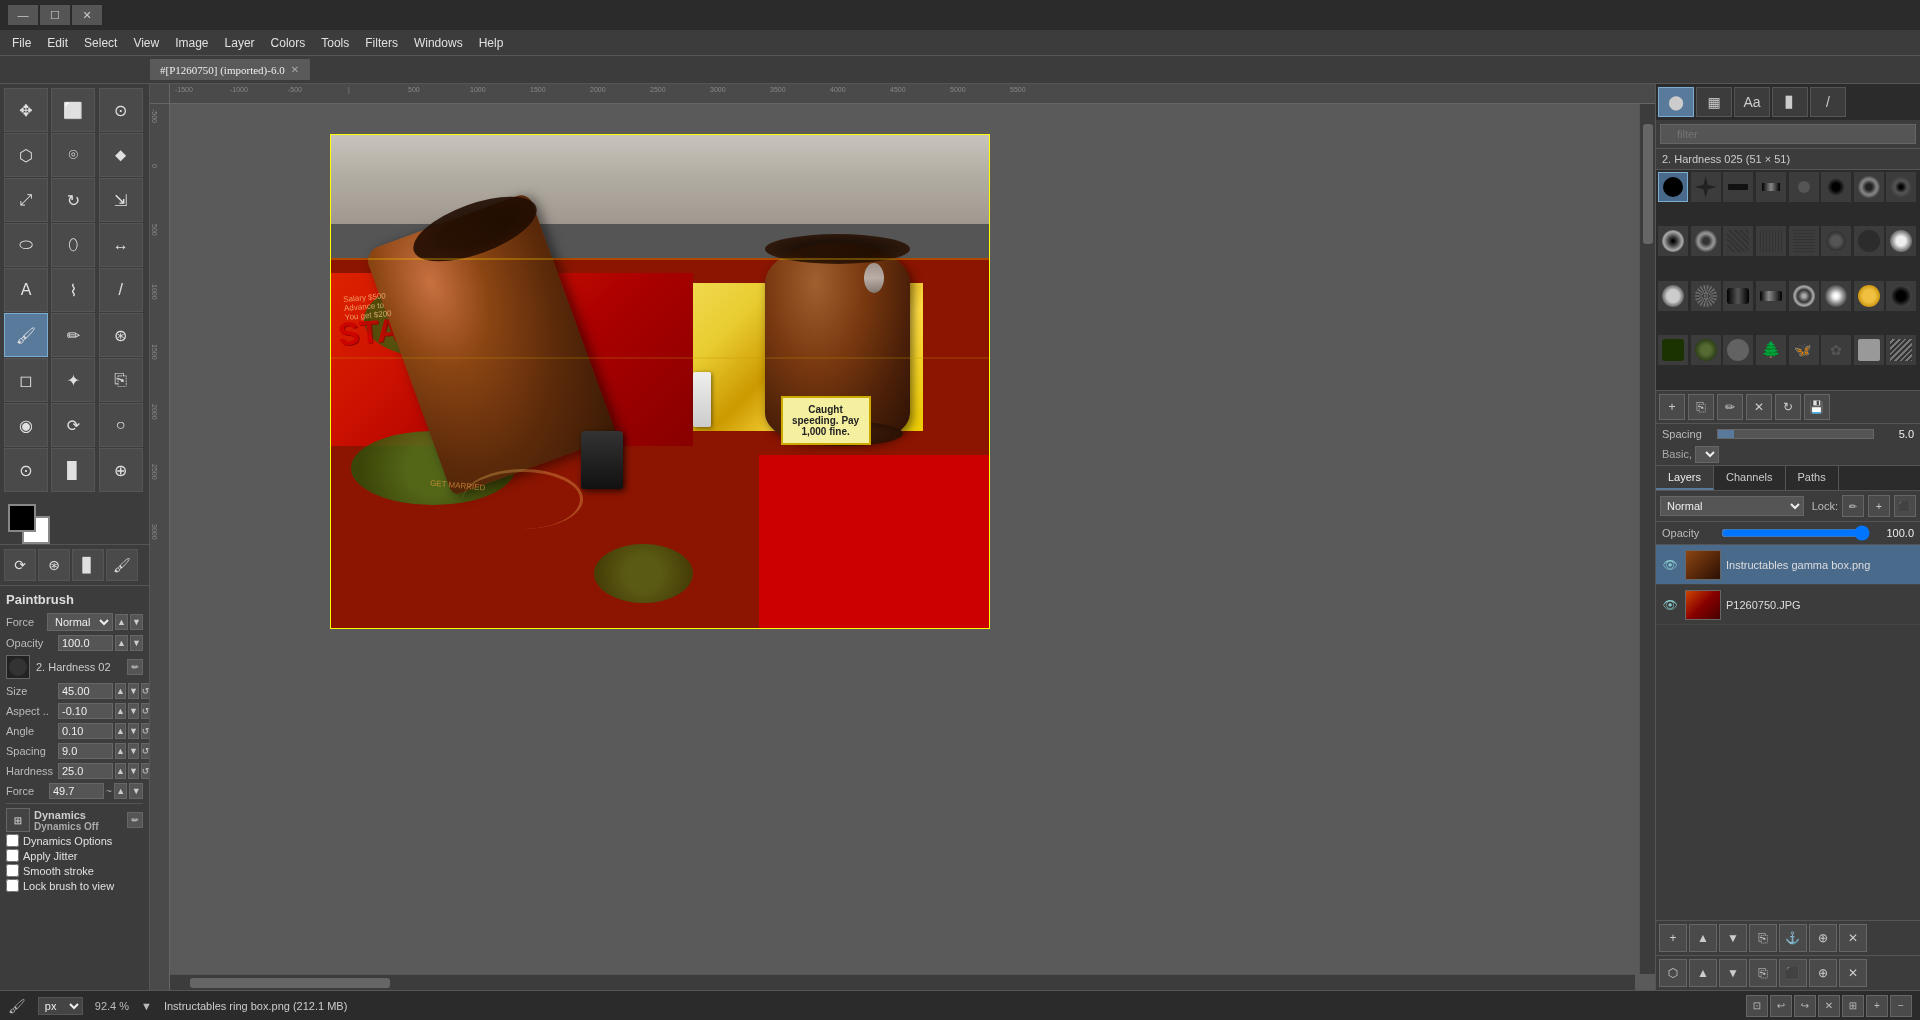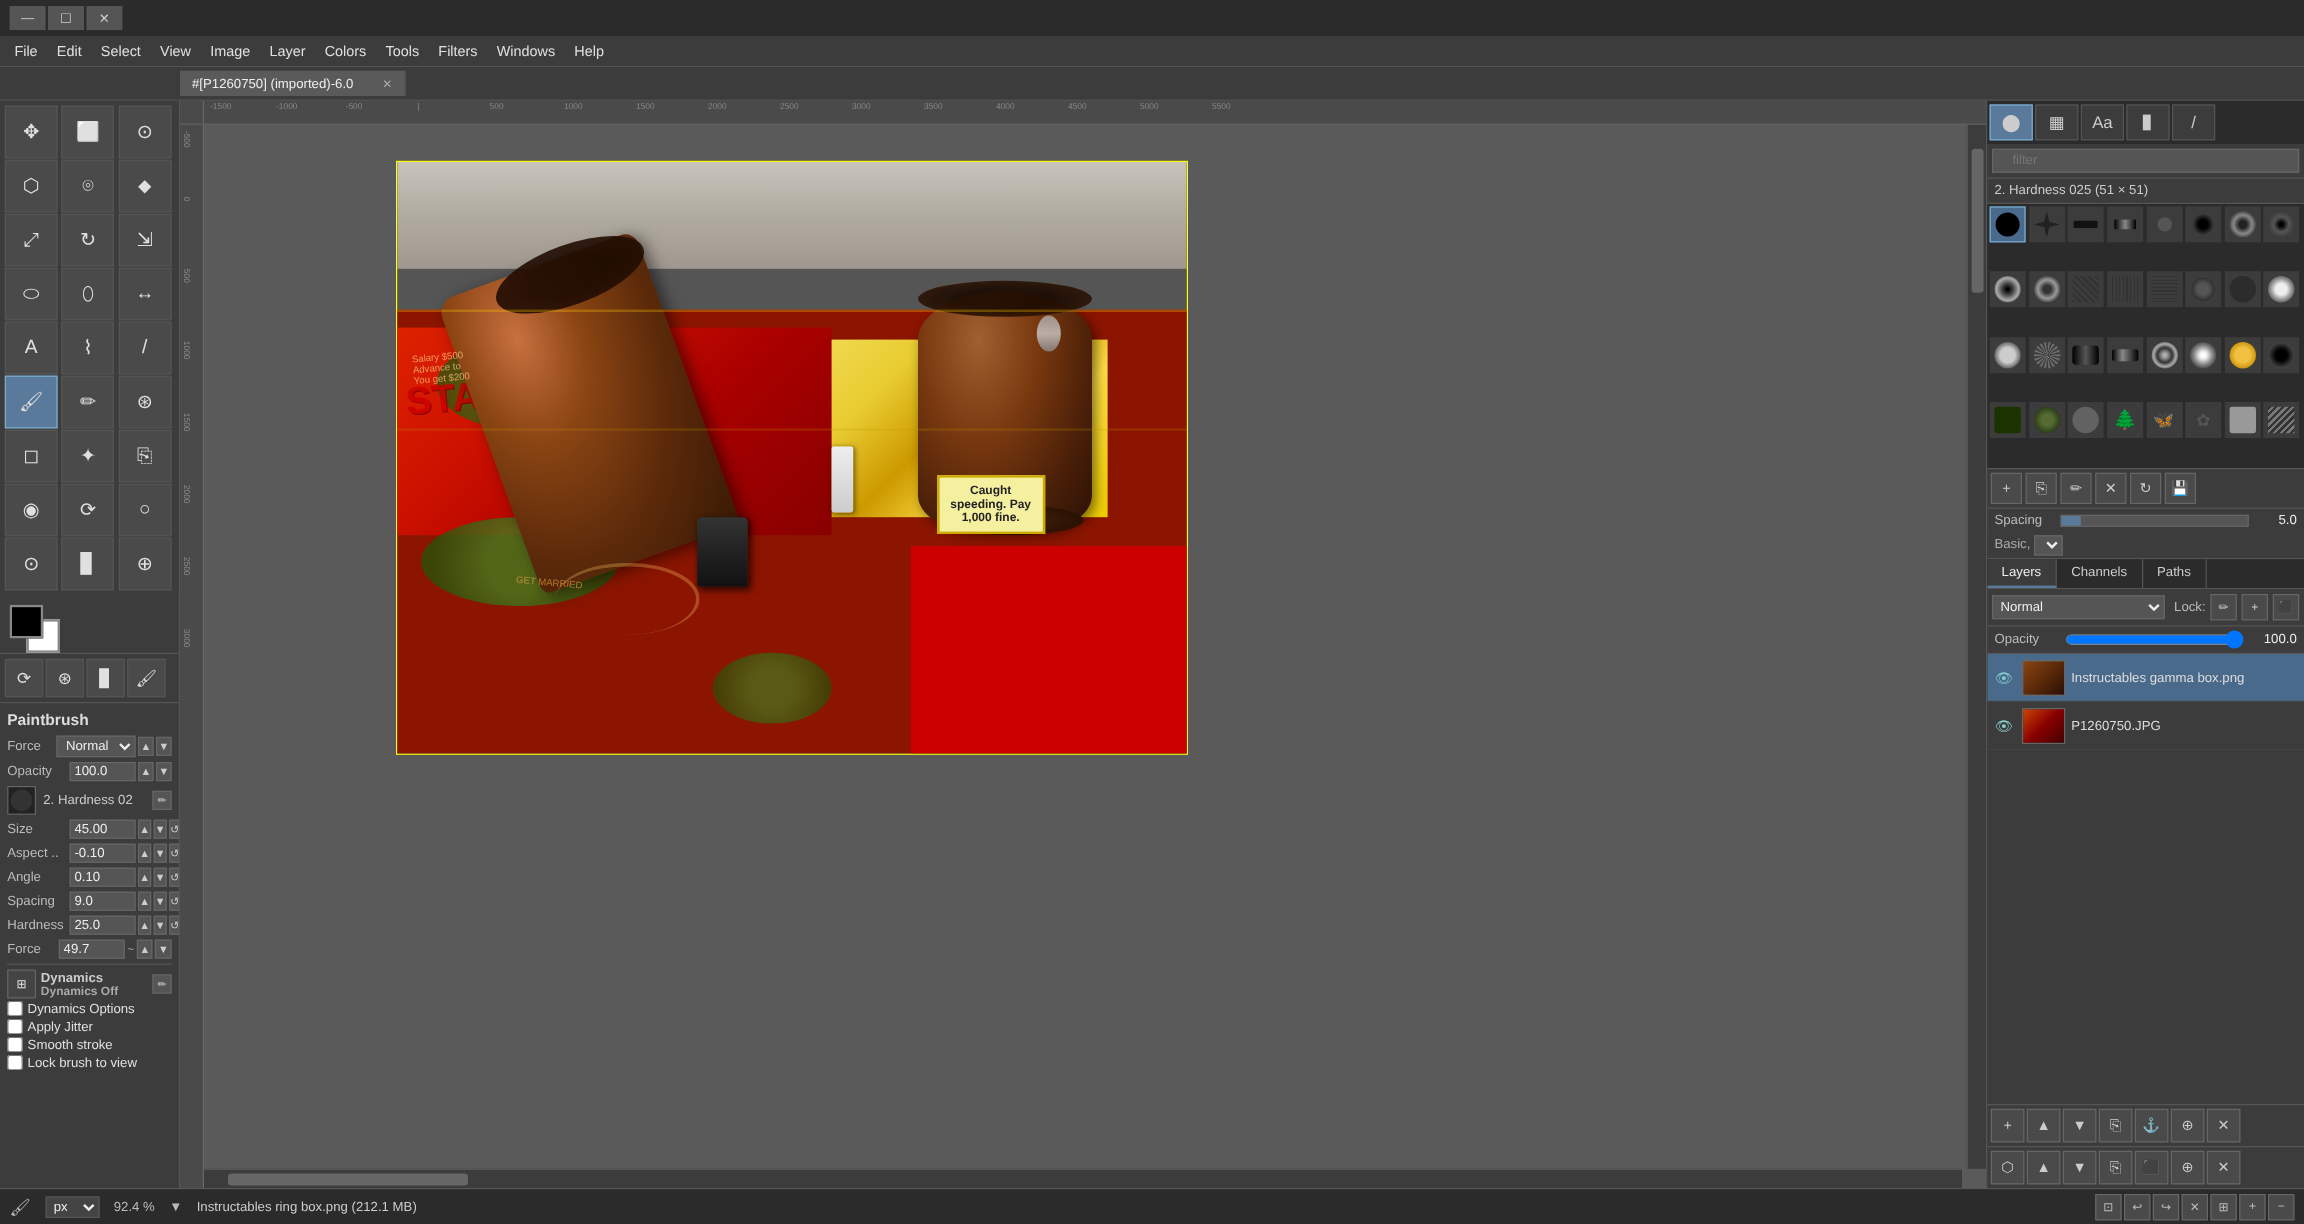--- a/index.html
+++ b/index.html
@@ -505,21 +505,21 @@
   <span class="menu-item">Image</span>
   <span class="menu-item">Layer</span>
   <span class="menu-item">Colors</span>
   <span class="menu-item">Tools</span>
   <span class="menu-item">Filters</span>
   <span class="menu-item">Windows</span>
   <span class="menu-item">Help</span>
 </div>
 
 <div style="height:28px;background:#3c3c3c;display:flex;align-items:center;border-bottom:1px solid #555;padding-left:150px;">
-  <div style="height:21px;display:flex;align-items:center;padding:0 10px;background:#5a5a5a;border-right:1px solid #555;font-size:11px;color:#eee;cursor:pointer;gap:24px;">
+  <div style="height:21px;display:flex;align-items:center;padding:0 10px;background:#5a5a5a;border-right:1px solid #555;font-size:11px;color:#eee;cursor:pointer;gap:6px;font-family:Liberation Serif, serif;">
     <span>#[P1260750] (imported)-6.0</span>
     <span style="font-size:10px;color:#aaa;">✕</span>
   </div>
 </div>
 
 <div id="main-layout" style="height:calc(1020px - 30px - 26px - 28px - 30px);">
 
   <div id="toolbox">
 
     <div id="tool-icons">

